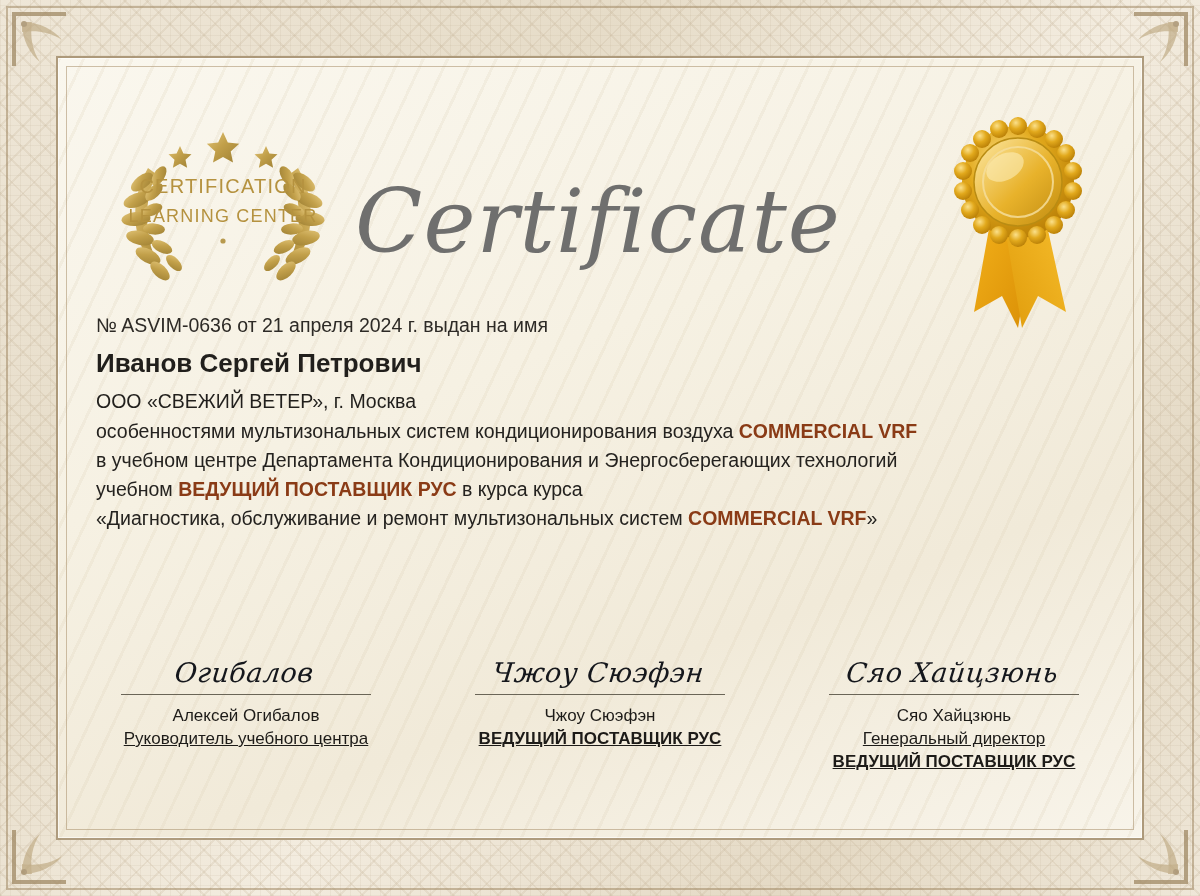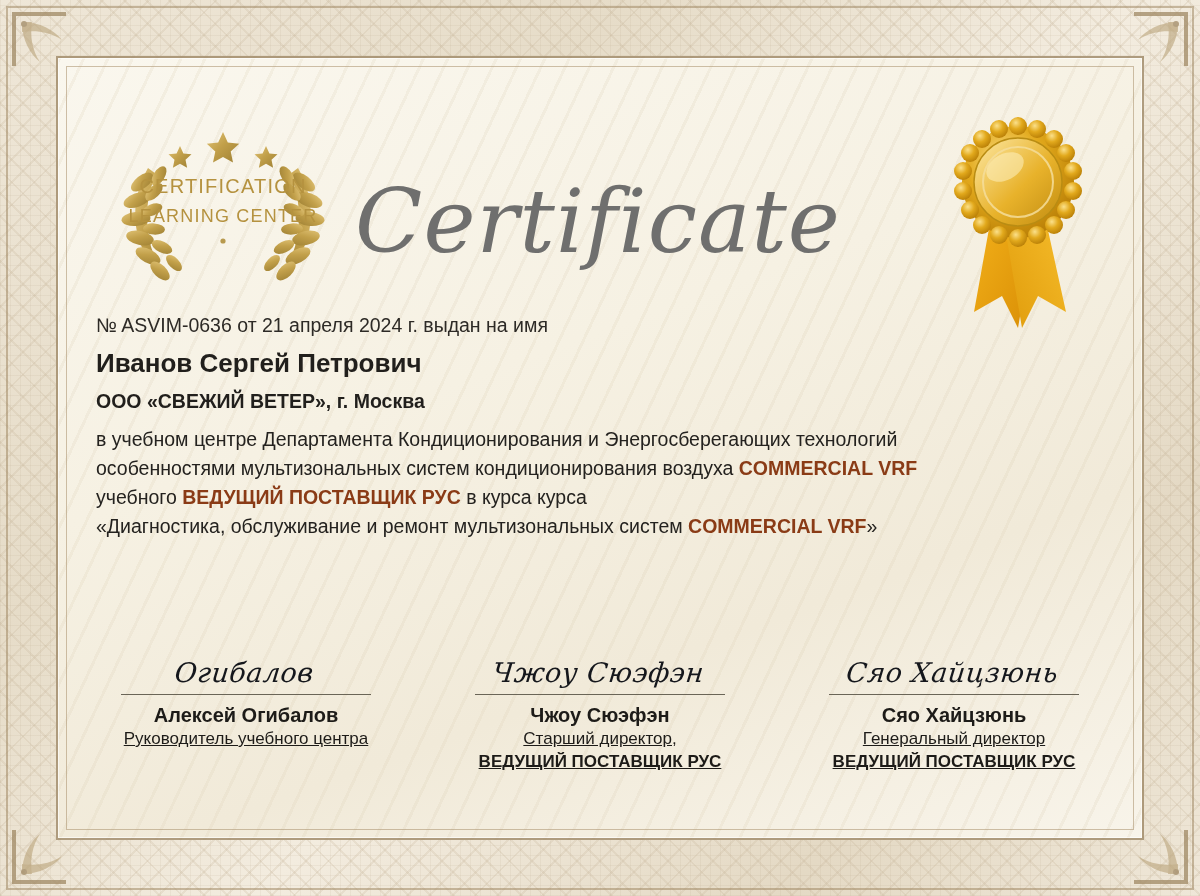--- a/index.html
+++ b/index.html
@@ -119,23 +119,23 @@
     margin-bottom: 11px;
   }
   .line-name {
     font-size: 26px;
     font-weight: bold;
     color: #211f1c;
     margin-bottom: 11px;
   }
   .line-org {
     font-size: 19.5px;
-    font-weight: bold;
+    font-weight: normal;
     color: #211f1c;
-    margin-bottom: 12px;
+    margin-bottom: 4px;
   }
   .para {
     font-size: 19.5px;
     line-height: 29px;
     color: #24221f;
   }
   .para div { white-space: nowrap; }
   .hl {
     color: #8a3b16;
     font-weight: bold;
@@ -168,22 +168,22 @@
     white-space: nowrap;
     transform: skewX(-6deg);
   }
   .sig-rule {
     height: 1px;
     background: #6a6557;
     margin: 6px auto 9px auto;
     width: 250px;
   }
   .sig-name {
-    font-size: 20px;
-    font-weight: bold;
+    font-size: 17px;
+    font-weight: normal;
     color: #1d1b18;
     line-height: 23px;
   }
   .sig-role {
     font-size: 17px;
     color: #1d1b18;
     line-height: 23px;
     text-decoration: underline;
   }
   .sig-role .strong { font-weight: bold; }
@@ -352,42 +352,41 @@
     </div>
 
     <div class="title">Certificate</div>
 
     <div class="body-block">
       <div class="line-number">№ ASVIM-0636 от 21 апреля 2024 г. выдан на имя</div>
       <div class="line-name">Иванов Сергей Петрович</div>
       <div class="line-org">ООО «СВЕЖИЙ ВЕТЕР», г. Москва</div>
 
       <div class="para">
+          <div><span>особенностями мультизональных систем кондиционирования воздуха </span><span class="hl">COMMERCIAL VRF</span></div>
           <div><span>в учебном центре Департамента Кондиционирования и Энергосберегающих технологий</span></div>
-          <div><span>особенностями мультизональных систем кондиционирования воздуха </span><span class="hl">COMMERCIAL VRF</span></div>
-          <div><span>учебного </span><span class="hl">ВЕДУЩИЙ ПОСТАВЩИК РУС</span><span> в курса курса</span></div>
+          <div><span>учебном </span><span class="hl">ВЕДУЩИЙ ПОСТАВЩИК РУС</span><span> в курса курса</span></div>
           <div><span>«Диагностика, обслуживание и ремонт мультизональных систем </span><span class="hl">COMMERCIAL VRF</span><span>»</span></div>
         </div>
     </div>
 
     <div class="signatures">
 
       <div class="sig-col">
         <div class="sig-mark">Огибалов</div>
         <div class="sig-rule"></div>
         <div class="sig-name">Алексей Огибалов</div>
         <div class="sig-role">Руководитель учебного центра</div>
       </div>
 
       <div class="sig-col">
         <div class="sig-mark">Чжоу Сюэфэн</div>
         <div class="sig-rule"></div>
         <div class="sig-name">Чжоу Сюэфэн</div>
         <div class="sig-role">
-          <div>Старший директор,</div>
           <div class="strong">ВЕДУЩИЙ ПОСТАВЩИК РУС</div>
         </div>
       </div>
 
       <div class="sig-col">
         <div class="sig-mark">Сяо Хайцзюнь</div>
         <div class="sig-rule"></div>
         <div class="sig-name">Сяо Хайцзюнь</div>
         <div class="sig-role">
           <div>Генеральный директор</div>

